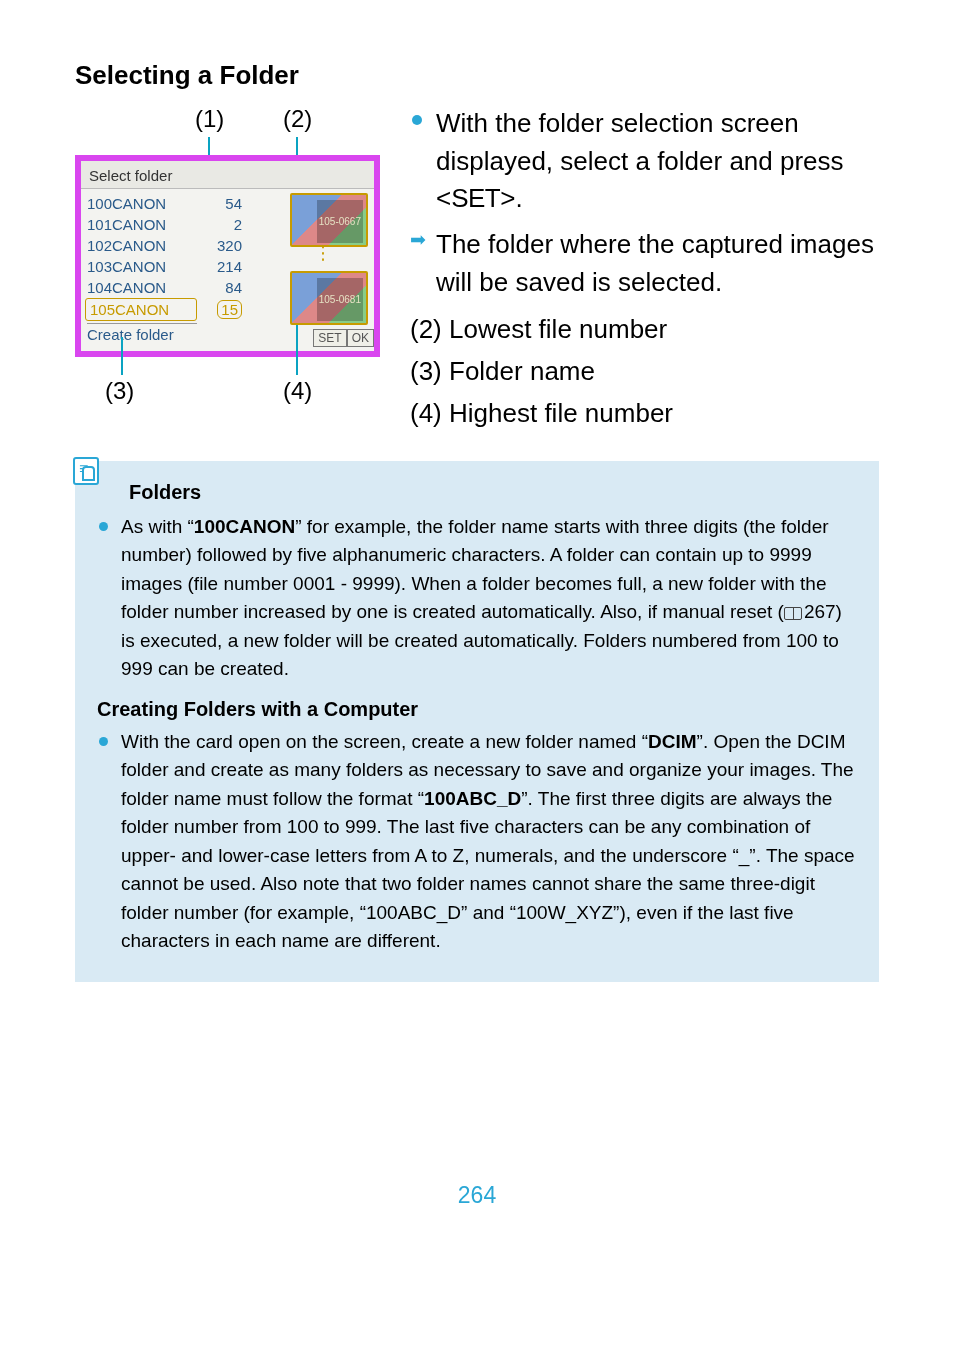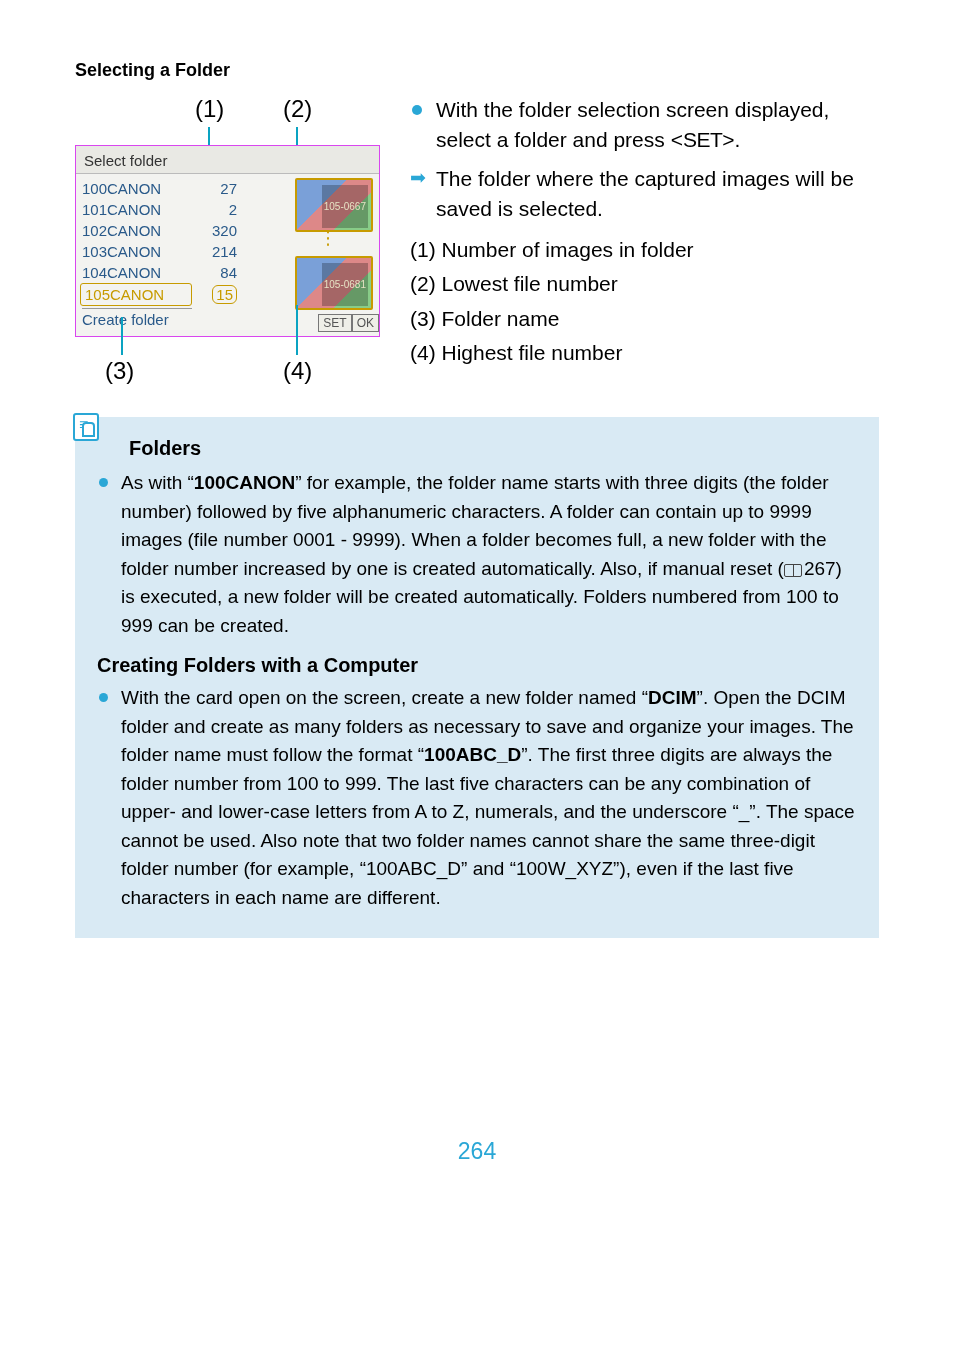--- a/index.html
+++ b/index.html
@@ -8,21 +8,21 @@
     padding: 0;
     font-family: Arial, Helvetica, sans-serif;
     color: #000;
     background: #fff;
     width: 954px;
   }
   .page {
     padding: 60px 75px 40px 75px;
   }
   h2 {
-    font-size: 18px;
+    font-size: 26px;
     font-weight: bold;
     margin: 0 0 14px 0;
   }
   .top-row {
     display: flex;
     gap: 30px;
     align-items: flex-start;
   }
   
   .screenshot-col {
@@ -39,21 +39,21 @@
     position: absolute;
     top: 32px;
     width: 2px;
     background: #0aa3c2;
   }
   .callout-line-top.l1 { left: 133px; height: 120px; }
   .callout-line-top.l2 { left: 221px; height: 48px; }
   .panel {
     position: relative;
     background: #f3f3f0;
-    border: 1px solid #d946ef;
+    border: 6px solid #d946ef;
     width: 305px;
     font-size: 15px;
   }
   .panel-title {
     padding: 6px 8px 4px 8px;
     color: #333;
     background: #e9e9e4;
     border-bottom: 1px solid #bbb;
   }
   .panel-body {
@@ -145,21 +145,21 @@
   .callout-line-bottom {
     position: absolute;
     width: 2px;
     background: #0aa3c2;
   }
   .callout-line-bottom.l3 { left: 46px; top: -20px; height: 38px; }
   .callout-line-bottom.l4 { left: 221px; top: -32px; height: 50px; }
   
   .right-col {
     flex: 1;
-    font-size: 21px;
+    font-size: 26px;
     line-height: 1.45;
   }
   .bullet-list { list-style: none; margin: 0; padding: 0; }
   .bullet-list li { position: relative; padding-left: 26px; margin-bottom: 8px; }
   .blue-dot::before {
     content: "";
     position: absolute;
     left: 2px; top: 10px;
     width: 10px; height: 10px;
     border-radius: 50%;
@@ -282,21 +282,21 @@
           <div class="col-folders">
             <div class="frow">100CANON</div>
             <div class="frow">101CANON</div>
             <div class="frow">102CANON</div>
             <div class="frow">103CANON</div>
             <div class="frow">104CANON</div>
             <div class="frow selected-row">105CANON</div>
             <div class="create-row">Create folder</div>
           </div>
           <div class="col-counts">
-            <div class="frow">27</div>
+            <div class="frow">54</div>
             <div class="frow">2</div>
             <div class="frow">320</div>
             <div class="frow">214</div>
             <div class="frow">84</div>
             <div class="frow"><span class="selected-count">15</span></div>
             <div class="frow">&nbsp;</div>
           </div>
           <div class="col-thumbs">
             <div class="thumb t1">
               <span class="thumb-label">105-0667</span>
@@ -321,21 +321,20 @@
     </div>
 
     <div class="right-col">
       <ul class="bullet-list">
         <li class="blue-dot">
           <span>With the folder selection screen displayed, select a folder and press &lt;</span><span class="set-glyph">SET</span><span>&gt;.</span>
         </li>
         <li class="arrow">The folder where the captured images will be saved is selected.</li>
       </ul>
       <div class="legend">
-        <div>(1) Number of images in folder</div>
         <div>(2) Lowest file number</div>
         <div>(3) Folder name</div>
         <div>(4) Highest file number</div>
       </div>
     </div>
   </div>
 
   <div class="notes">
     <div class="notes-icon"></div>
     <h3>Folders</h3>

